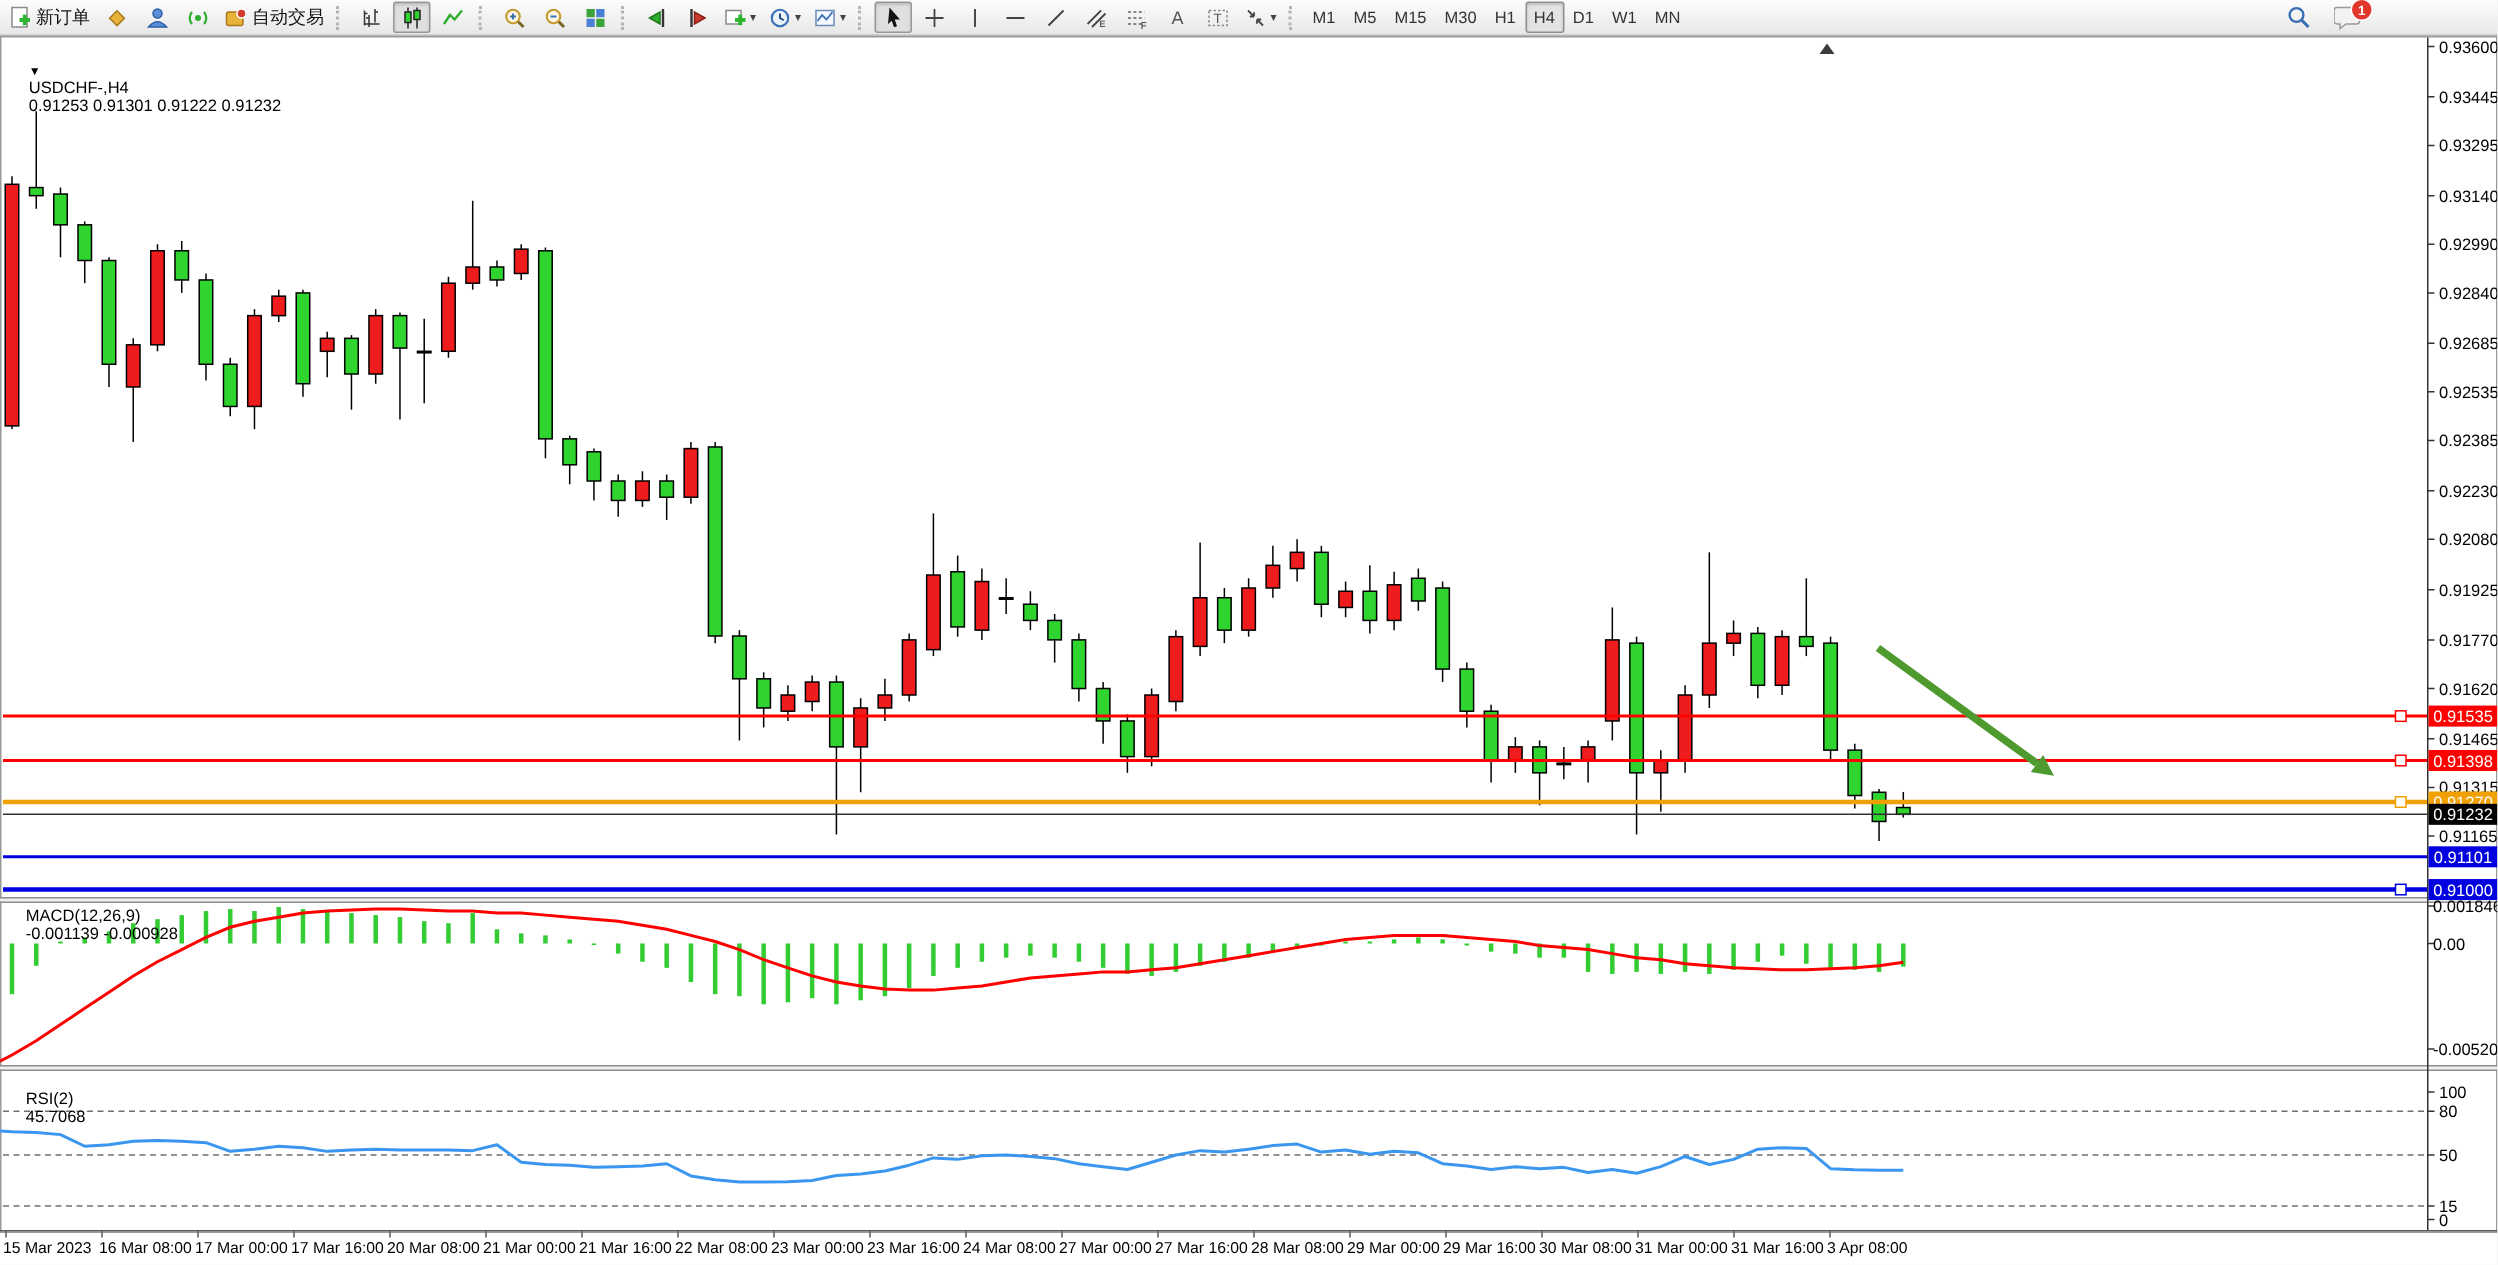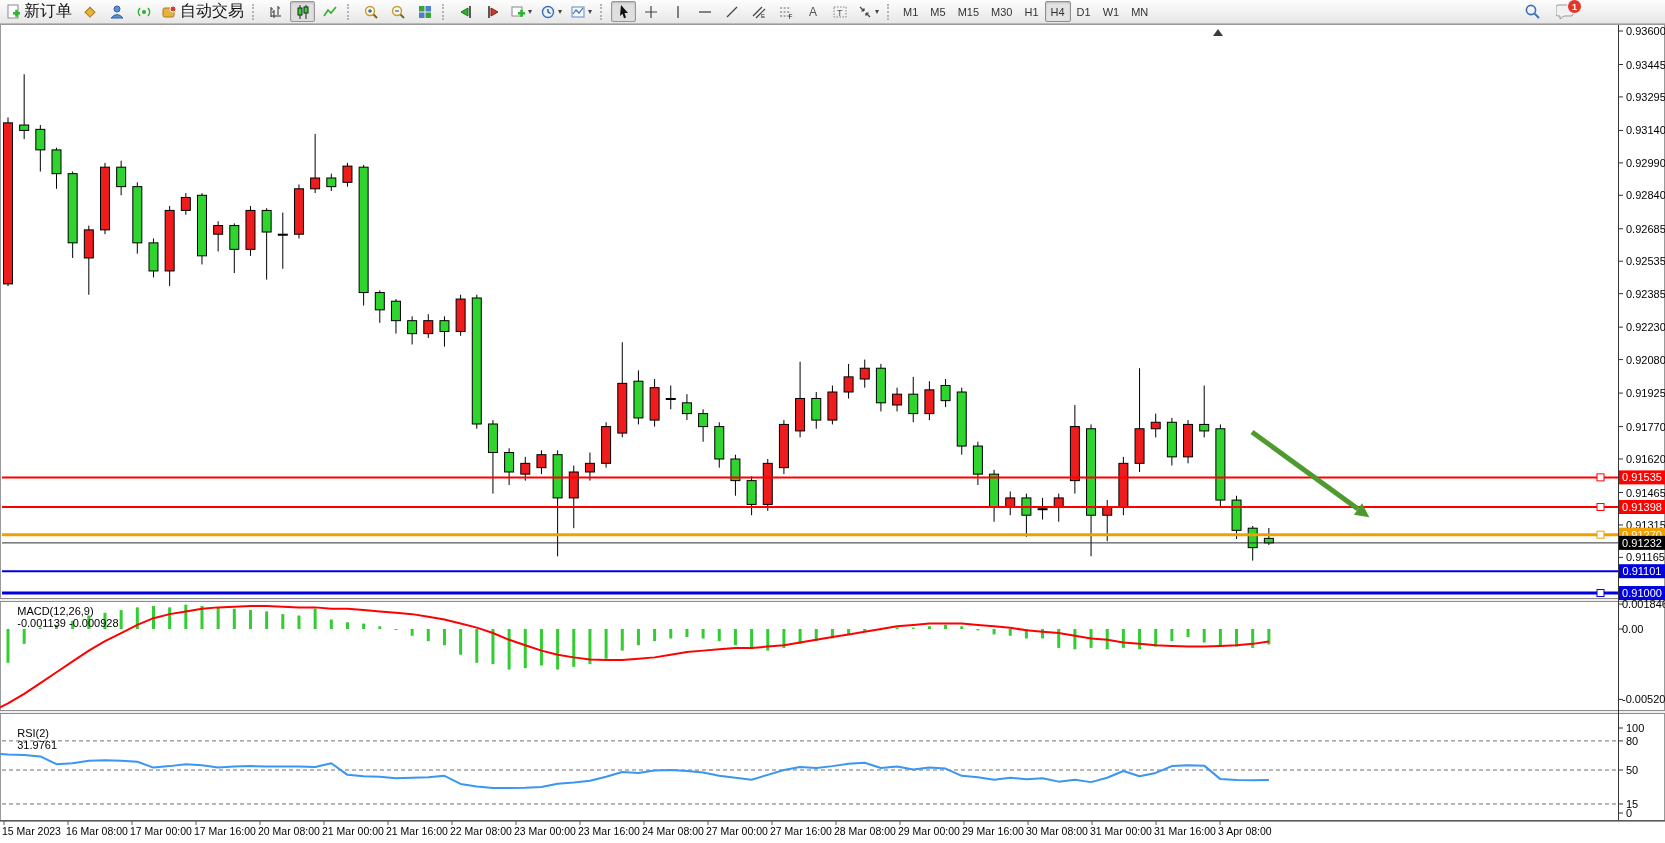--- a/index.html
+++ b/index.html
@@ -3,21 +3,21 @@
 <meta charset="utf-8">
 <style>
   html,body{margin:0;padding:0;background:#e9e9e9;width:1665px;height:843px;overflow:hidden;
     font-family:"Liberation Sans","DejaVu Sans",sans-serif;-webkit-font-smoothing:antialiased;}
   .toolbar{height:23px;display:flex;align-items:center;background:linear-gradient(#fdfdfd,#e7e7e7);
     border-bottom:1px solid #b9b9b9;padding:0 2px;white-space:nowrap;}
   .grip{width:3px;height:16px;border-left:2px dotted #b4b4b4;margin:0 5px 0 4px;flex:0 0 auto;}
   .tbtn{height:19px;min-width:19px;display:inline-flex;align-items:center;justify-content:center;
     border:1px solid transparent;border-radius:2px;padding:0 2px;margin:0 1px;color:#222;font-size:12px;cursor:default;}
   .tbtn.active{background:#dfdfdf;border-color:#979797;box-shadow:inset 0 1px 2px rgba(0,0,0,.18);}
-  .tbtn .zh{font-size:16px;margin-left:3px;color:#111;}
+  .tbtn .zh{font-size:12px;margin-left:3px;color:#111;}
   .tf{font-size:11px;color:#333;padding:0 5px;height:19px;display:inline-flex;align-items:center;border:1px solid transparent;border-radius:2px;}
   .tf.active{background:#e3e3e3;border-color:#8f8f8f;box-shadow:inset 0 1px 2px rgba(0,0,0,.2);}
   .caret{font-size:8px;color:#444;margin-left:2px;}
   .tb-right{margin-left:auto;margin-right:88px;display:flex;align-items:center;}
   .chatwrap{position:relative;margin-left:10px;}
   .badge{position:absolute;top:-4px;right:-7px;background:#e2382c;color:#fff;border-radius:50%;
     width:13px;height:13px;font-size:9px;font-weight:bold;display:flex;align-items:center;justify-content:center;border:1px solid #fff;}
   .chart-area{position:relative;width:1665px;height:836px;background:#ffffff;}
   .overlay{position:absolute;font-size:11px;color:#000;white-space:pre;z-index:5;}
   #chart-svg{position:absolute;left:0;top:0;z-index:1;}
@@ -589,23 +589,28 @@
       <text x="1090" y="834" font-size="10.5" fill="#000">31 Mar 00:00</text>
       <line x1="1156" y1="819" x2="1156" y2="824" stroke="#5a5a5a"></line>
       <text x="1154" y="834" font-size="10.5" fill="#000">31 Mar 16:00</text>
       <line x1="1220" y1="819" x2="1220" y2="824" stroke="#5a5a5a"></line>
       <text x="1218" y="834" font-size="10.5" fill="#000">3 Apr 08:00</text>
       <polygon points="1213,35 1223,35 1218,28" fill="#3c3c3c"></polygon>
       <line x1="1252" y1="431" x2="1358" y2="508" stroke="#4e9a2e" stroke-width="5"></line>
       <polygon points="1353.8859756173508,513.6634621371533 1362.1140243826492,502.33653786284674 1369.3269242743065,516.2280487652981" fill="#4e9a2e"></polygon>
     </svg>
 
+  <div class="overlay" style="left:7px;top:5px;">
+    <span style="font-size:8px;">▼</span>
+    <span>USDCHF-,H4</span>&nbsp;
+    <span>0.91253 0.91301 0.91222 0.91232</span>
+  </div>
 
   <div class="overlay" style="left:5px;top:569px;">
     <span>MACD(12,26,9)</span>
     <span>-0.001139 -0.000928</span>
   </div>
 
   <div class="overlay" style="left:5px;top:691px;">
     <span>RSI(2)</span>
-    <span>31.9761</span>
+    <span>45.7068</span>
   </div>
 </div>
 
 </body></html>

